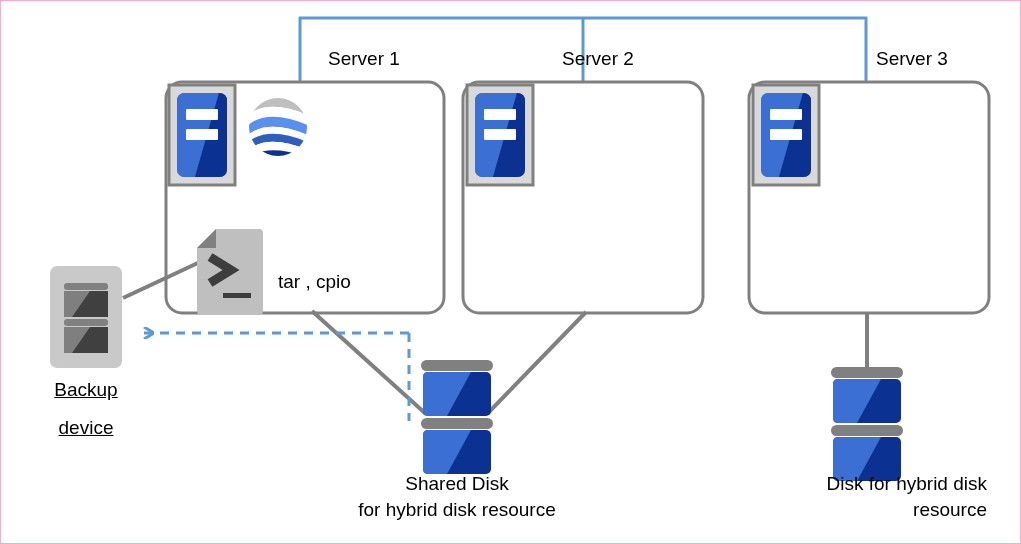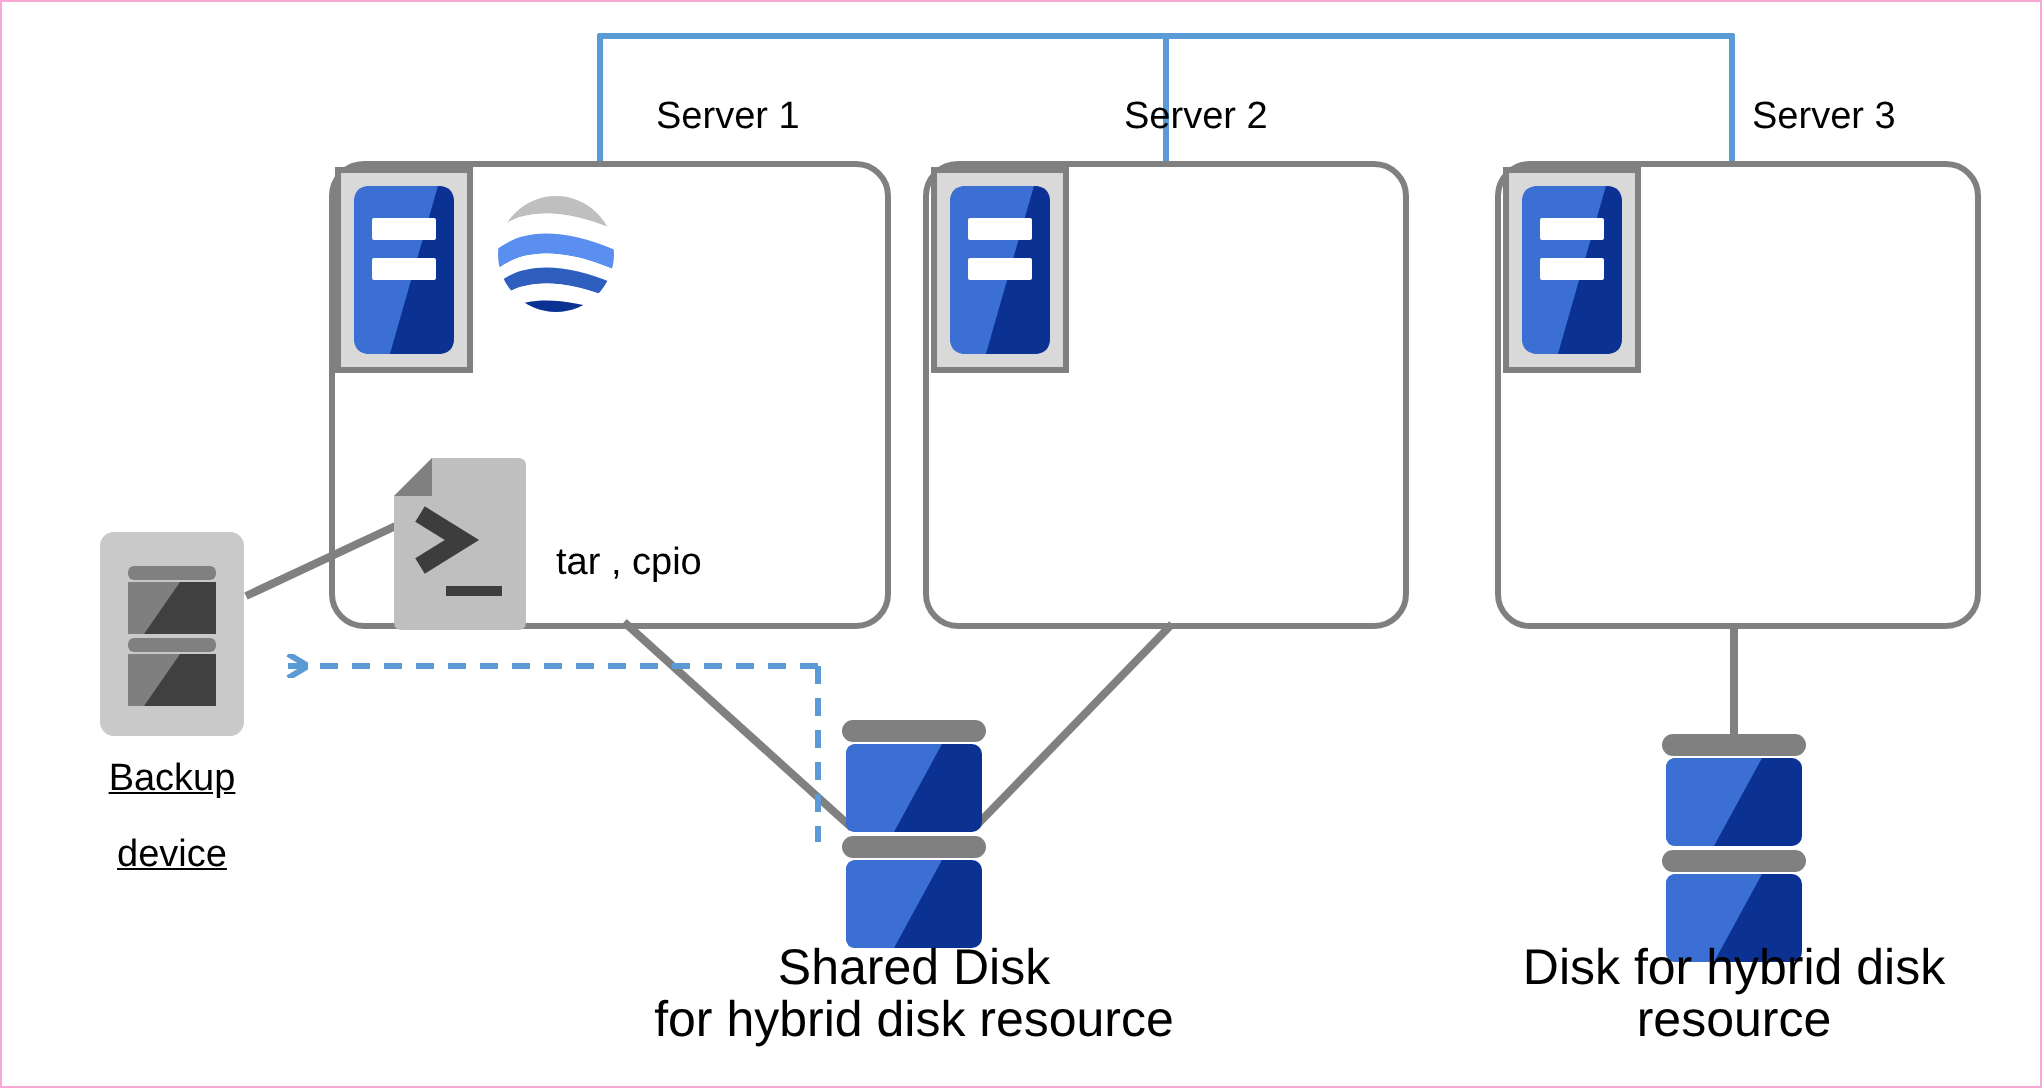--- a/index.html
+++ b/index.html
@@ -34,21 +34,21 @@
     line-height: 25px;
     white-space: pre;
   }
   .lbl-center {
     text-align: center;
   }
   .server-title {
     font-size: 19px;
   }
   .caption {
-    font-size: 25px;
+    font-size: 19px;
     line-height: 26px;
   }
   .multiline {
     white-space: pre-line;
   }
 </style>
 </head>
 <body>
 
 <div id="canvas">
@@ -178,16 +178,16 @@
 
 
   <div class="lbl" style="left:277px; top:268px;">tar , cpio</div>
 
   <div class="lbl lbl-center multiline" style="left:25px; top:370px; width:120px; line-height:38px;text-decoration:underline;">Backup
 device</div>
 
   <div class="lbl lbl-center multiline caption" style="left:306px; top:470px; width:300px;">Shared Disk
 for hybrid disk resource</div>
 
-  <div class="lbl lbl-center multiline caption" style="left:746px; top:470px; width:240px;">Disk for hybrid disk
+  <div class="lbl lbl-center multiline caption" style="left:746px; top:470px; width:240px;text-align:right;">Disk for hybrid disk
 resource</div>
 
 </div>
 
 </body></html>

